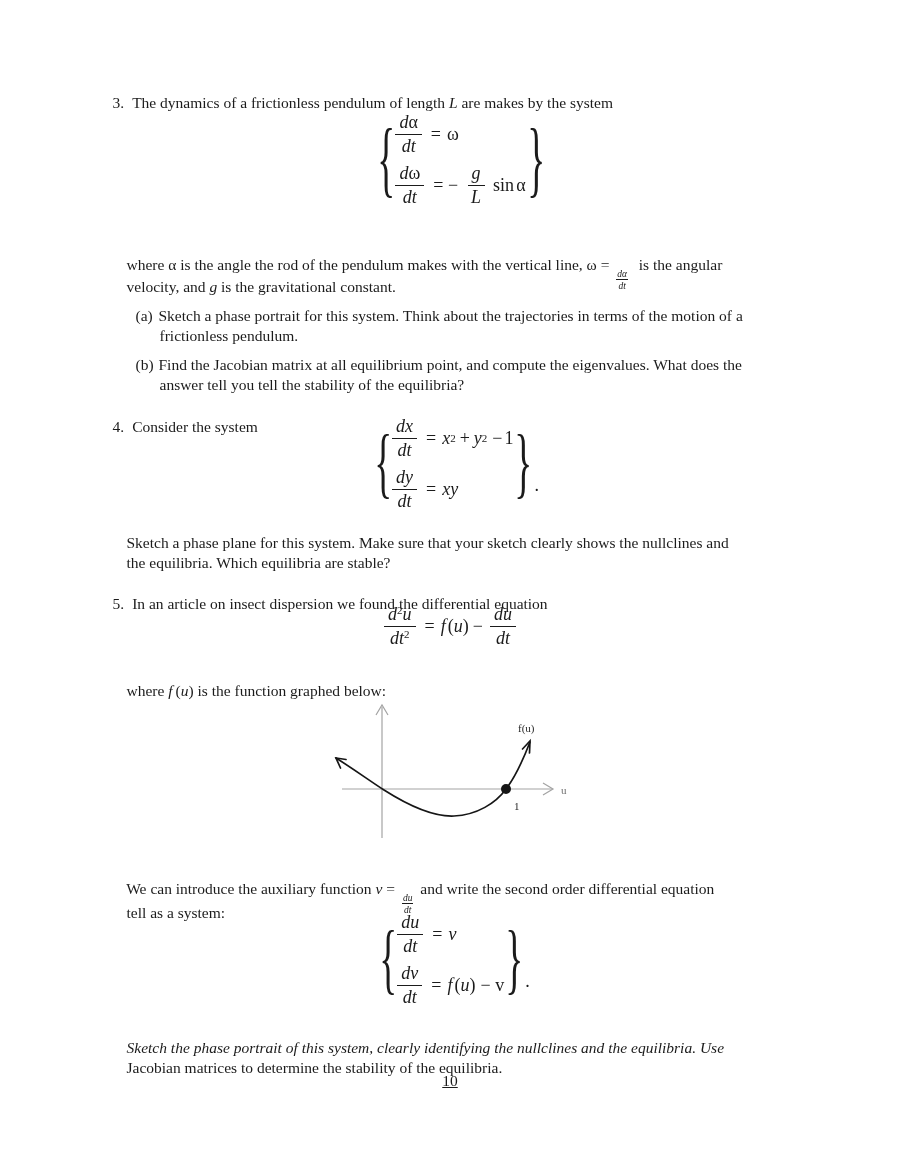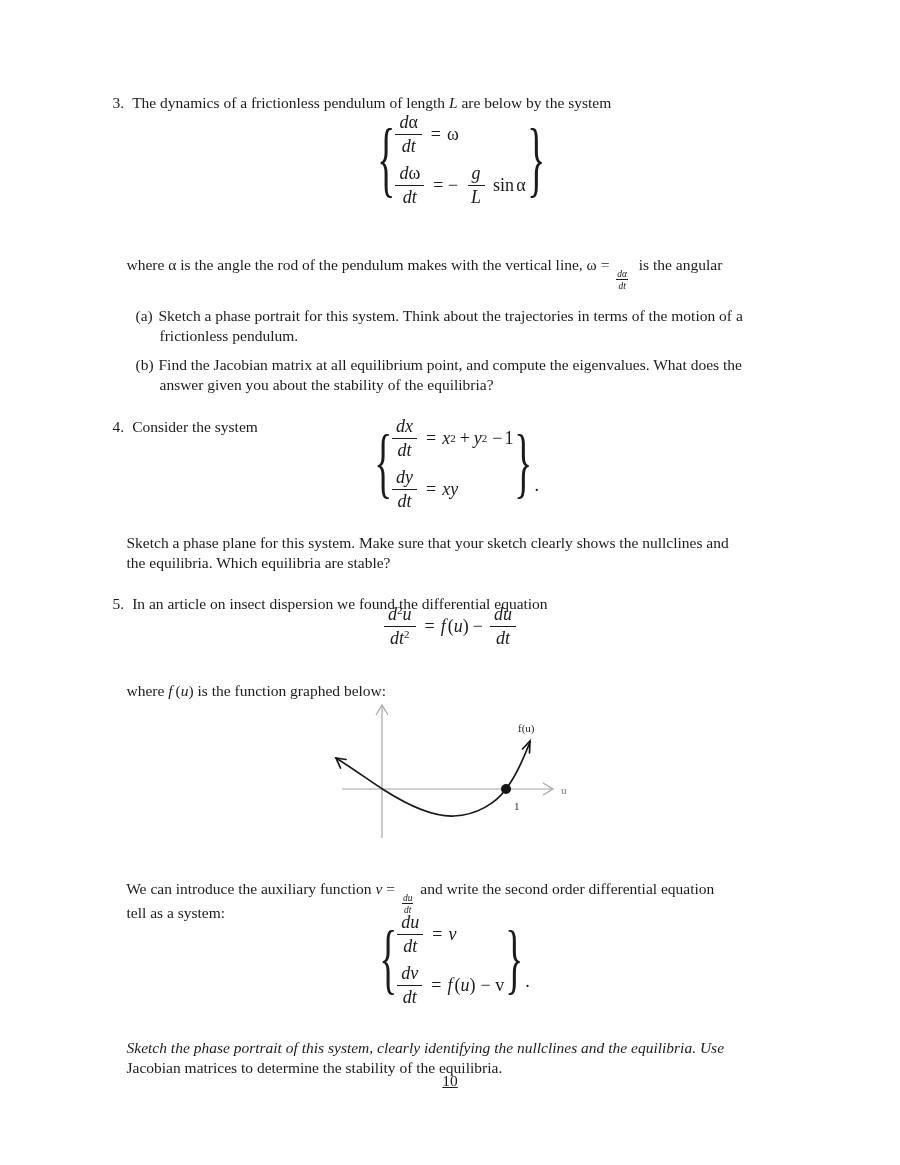--- a/index.html
+++ b/index.html
@@ -40,21 +40,21 @@
   .figure text { font-family:"Liberation Serif","DejaVu Serif",serif; font-size:11px; fill:#2a2a2a; }
   .figure text.axlbl { fill:#6e6e6e; }
   .pageno { position:absolute; left:0; width:100%; text-align:center; font-size:15.5px;text-decoration:underline; }
 </style>
 </head>
 <body>
 
 <div class="page">
 
   <div class="tl" style="left:97px; top:73px;">
-    <span class="pnum">3.</span><span>The dynamics of a frictionless pendulum of length </span><span class="it">L</span><span> are below by the system</span>
+    <span class="pnum">3.</span><span>The dynamics of a frictionless pendulum of length </span><span class="it">L</span><span> are makes by the system</span>
   </div>
 
   <div class="eqwrap" style="top:112px;">
     <div class="sys sys-tall" style="transform:translateX(9px);">
       <span class="brace">{</span>
       <div class="rows">
         <div class="eqrow">
           <span class="frac">
             <span class="num"><span class="it">d</span><span class="gk">α</span></span>
             <span class="den it">dt</span>
@@ -75,33 +75,36 @@
           <span class="fn">sin</span><span class="gk">α</span>
         </div>
       </div>
       <span class="brace">}</span>
     </div>
   </div>
 
   <div class="tl" style="left:111px; top:235px;">
     <span>where </span><span class="gk">α</span><span> is the angle the rod of the pendulum makes with the vertical line, </span><span class="gk">ω</span><span> = </span><span class="sfrac"><span class="snum">dα</span><span class="sden">dt</span></span><span>  is the angular</span>
   </div>
+  <div class="tl" style="left:111px; top:257px;">
+    <span>velocity, and </span><span class="it">g</span><span> is the gravitational constant.</span>
+  </div>
 
   <div class="tl" style="left:120px; top:286px;">
     <span class="marker">(a)</span><span>Sketch a phase portrait for this system. Think about the trajectories in terms of the motion of a</span>
   </div>
   <div class="tl" style="left:144px; top:306px;">
     <span>frictionless pendulum.</span>
   </div>
 
   <div class="tl" style="left:120px; top:335px;">
     <span class="marker">(b)</span><span>Find the Jacobian matrix at all equilibrium point, and compute the eigenvalues. What does the</span>
   </div>
   <div class="tl" style="left:144px; top:355px;">
-    <span>answer given you about the stability of the equilibria?</span>
+    <span>answer tell you tell the stability of the equilibria?</span>
   </div>
 
   <div class="tl" style="left:97px; top:397px;">
     <span class="pnum">4.</span><span>Consider the system</span>
   </div>
 
   <div class="eqwrap" style="top:416px;">
     <div class="sys sys-mid" style="transform:translateX(6px);">
       <span class="brace">{</span>
       <div class="rows">

